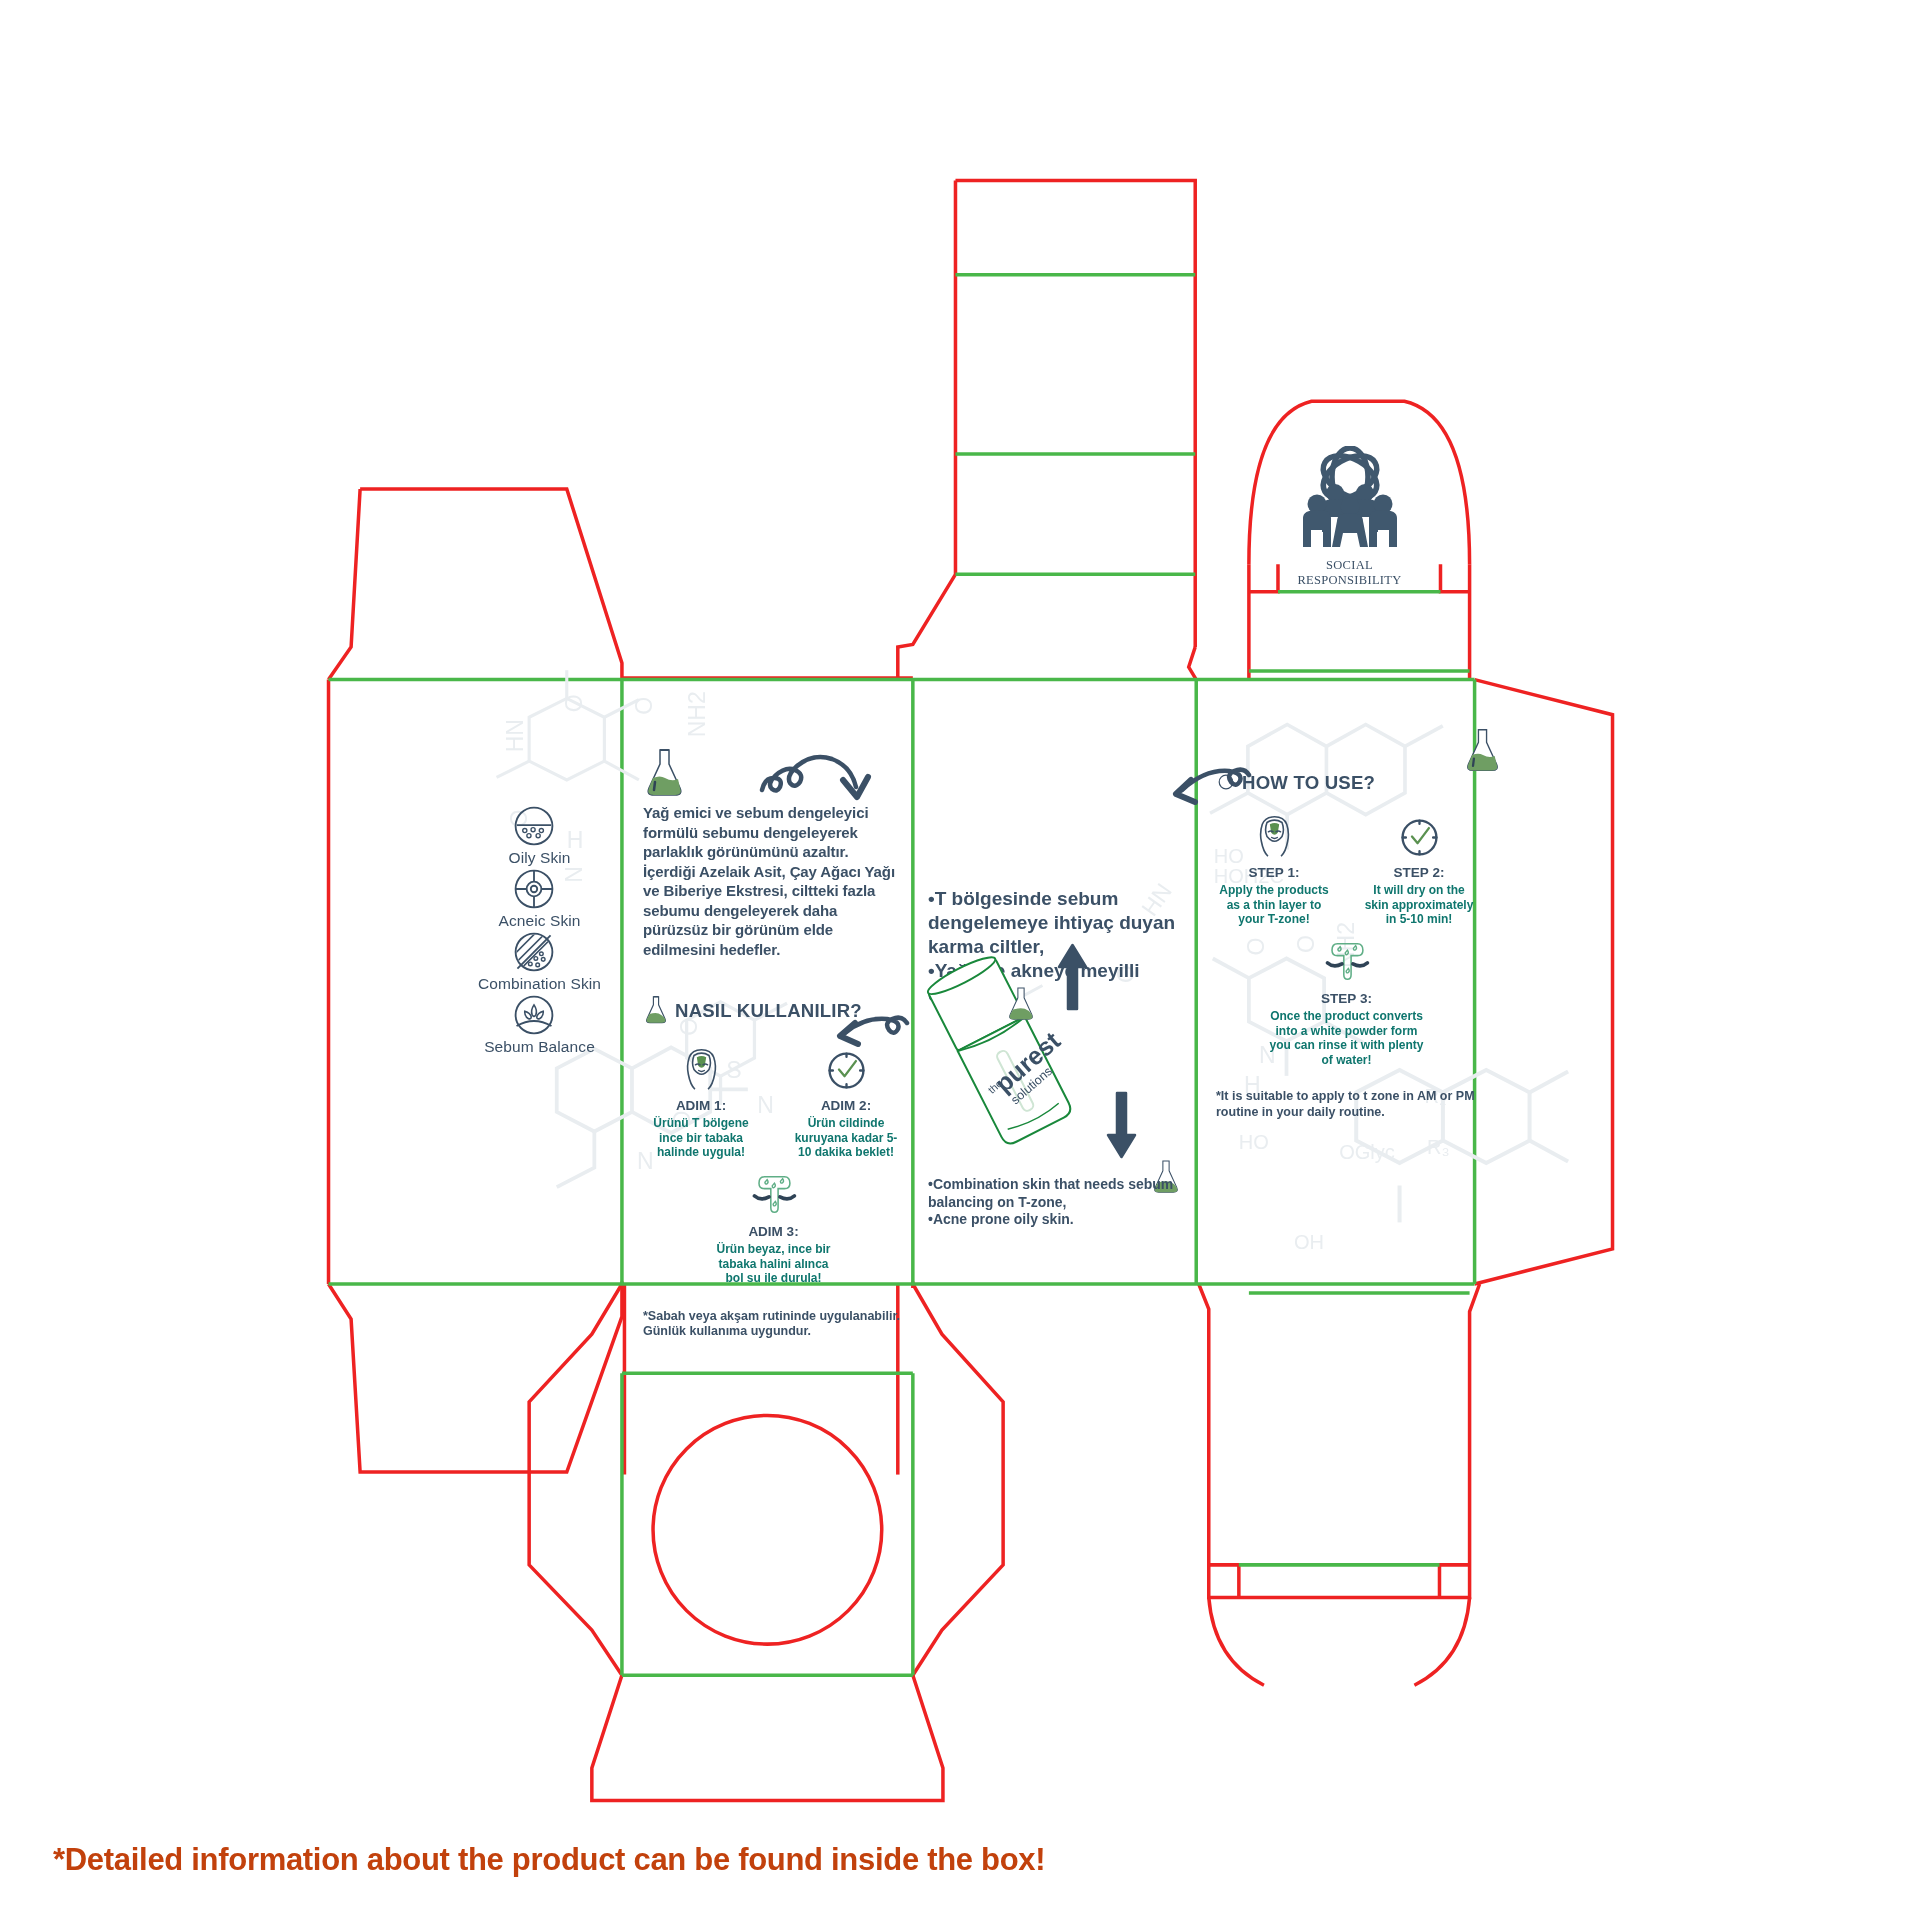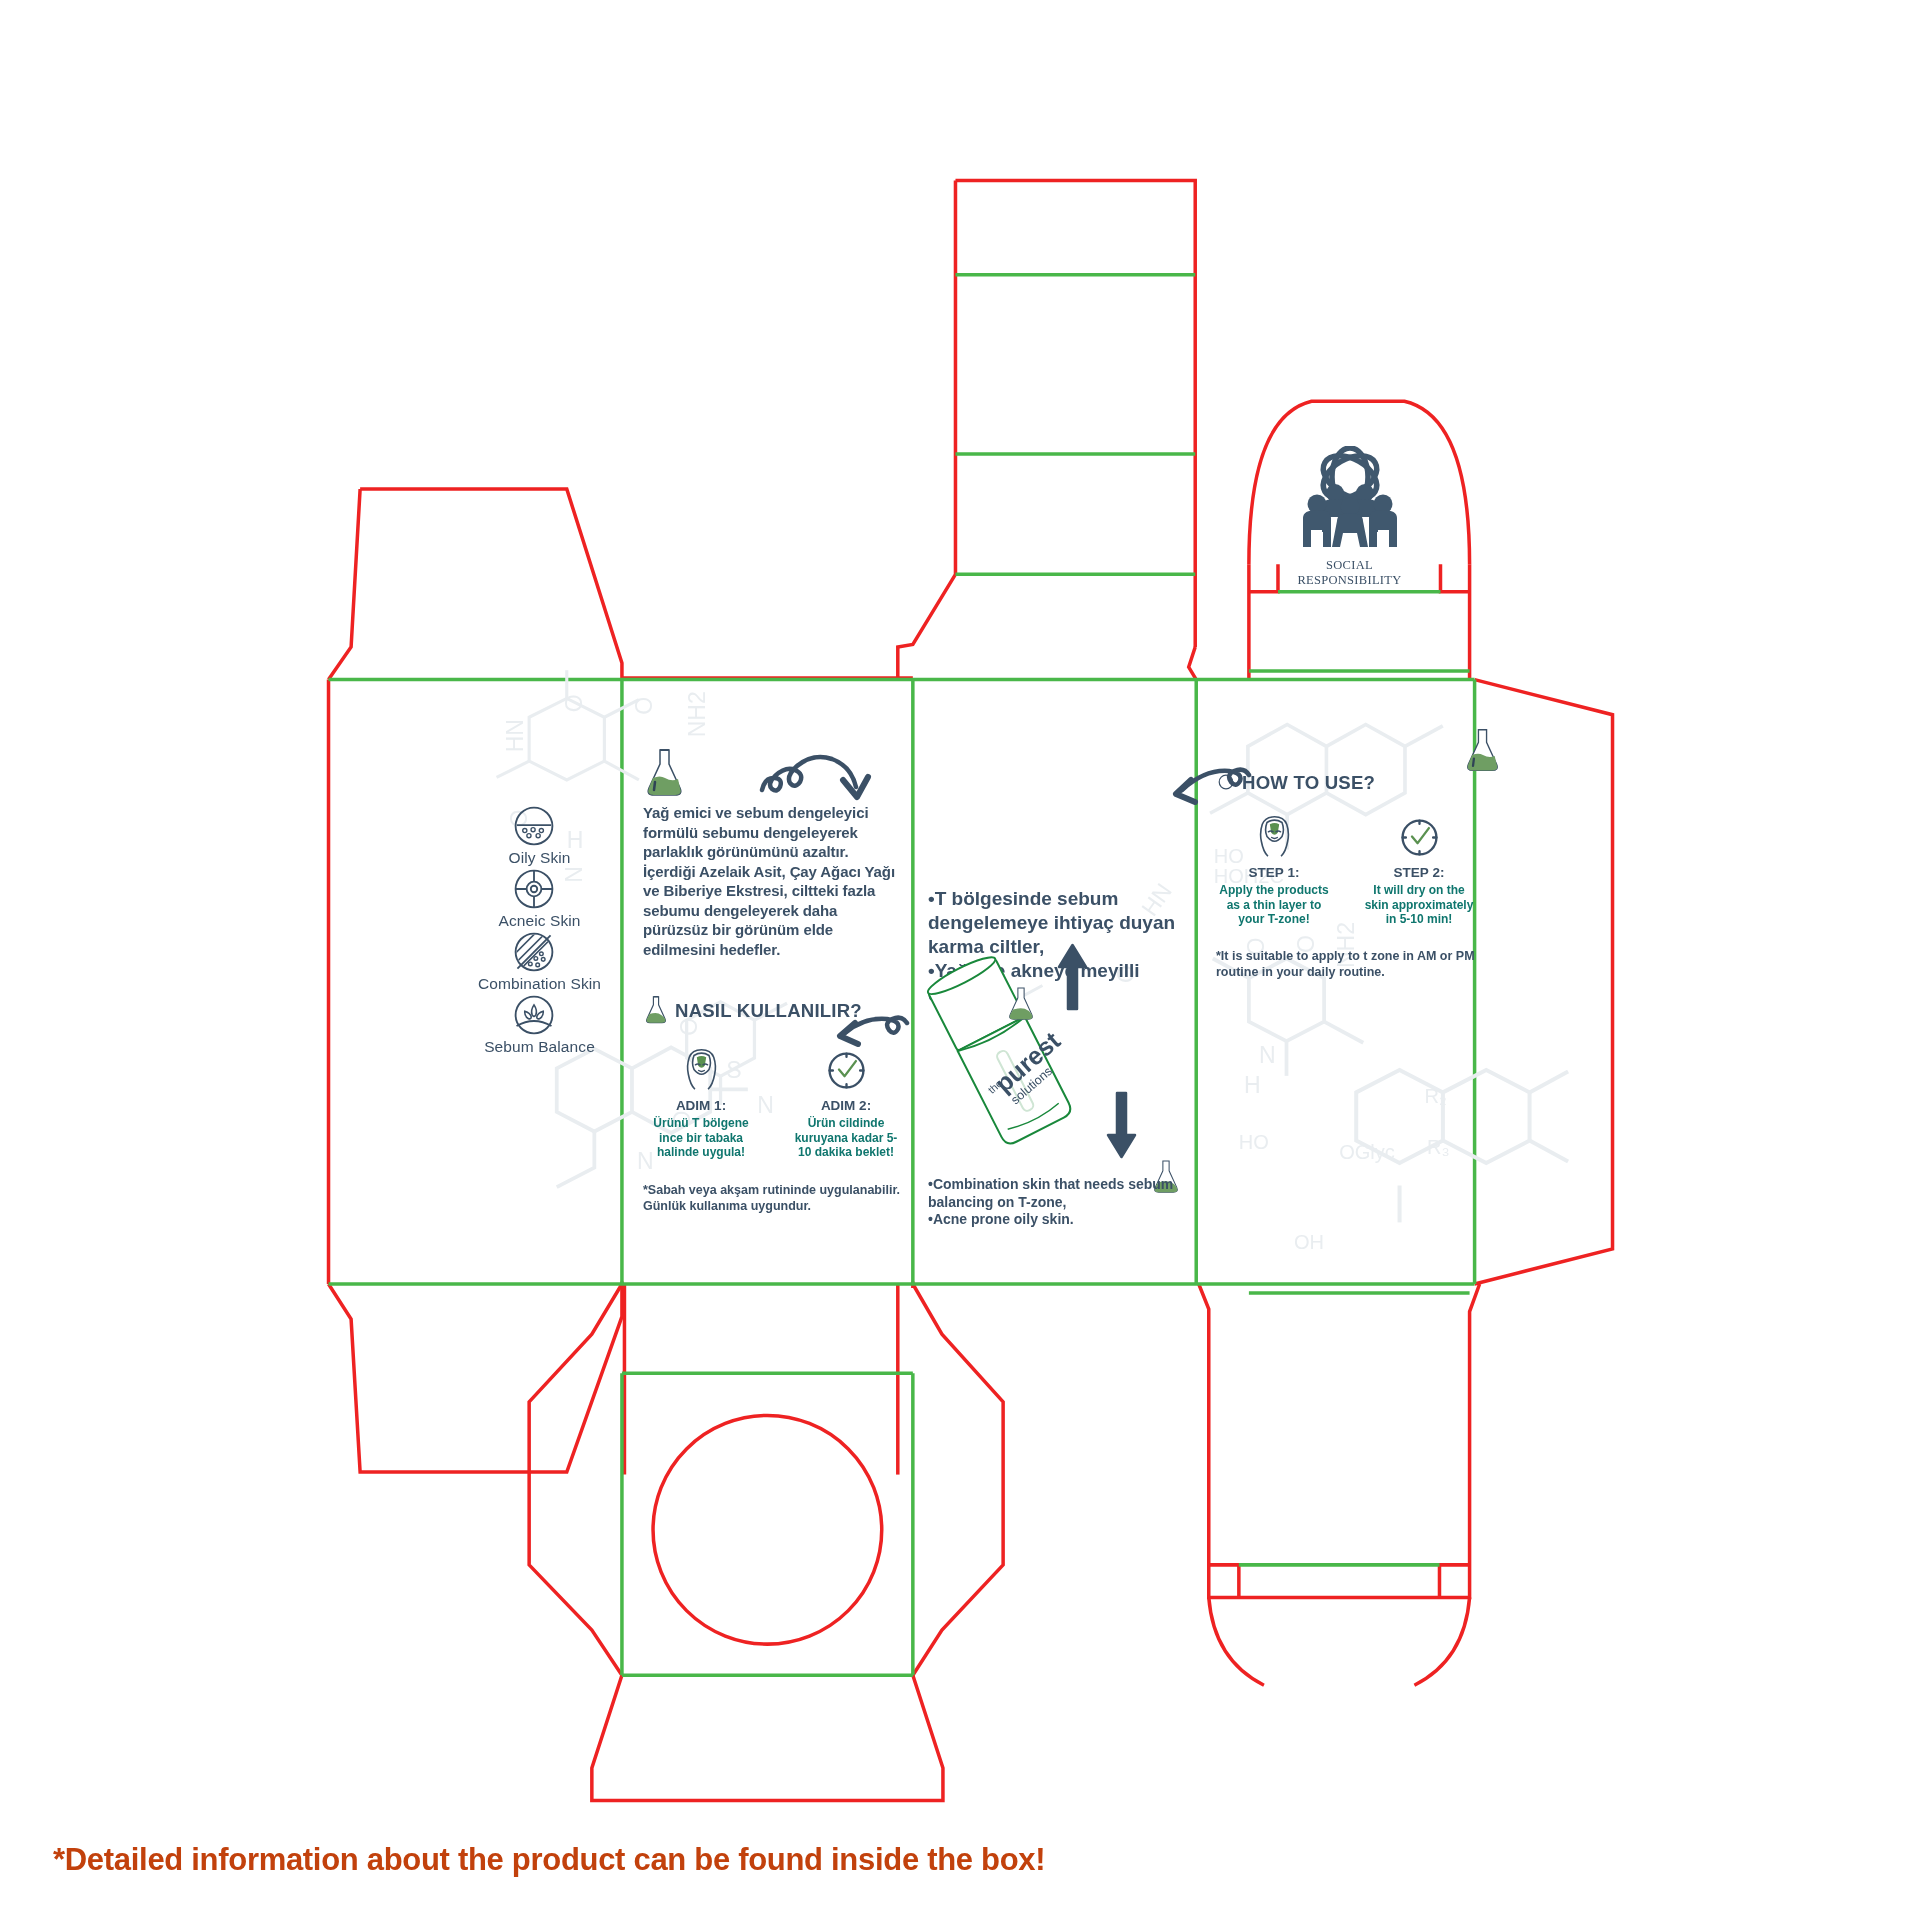--- a/index.html
+++ b/index.html
@@ -396,20 +396,35 @@
               <circle cx="50" cy="50" r="36" fill="none" stroke="#3b5066" stroke-width="5"></circle>
               <path d="M50,14 L50,21 M50,79 L50,86 M14,50 L21,50 M79,50 L86,50" stroke="#3b5066" stroke-width="5" stroke-linecap="round"></path>
               <path d="M34,48 L46,62 L70,30" fill="none" stroke="#5a9150" stroke-width="5" stroke-linecap="round" stroke-linejoin="round"></path>
             </svg>
           </div>
           <div class="stitle">ADIM 2:</div>
           <div class="sbody">Ürün cildinde kuruyana kadar 5-10 dakika beklet!</div>
         </div>
       </div>
 
+      <div class="step step-center">
+        <div class="sico">
+          <svg width="50" height="44" viewBox="0 0 110 96">
+            <path d="M34,8 Q22,8 22,22 Q22,34 34,34 L48,34 L48,76 Q48,86 56,86 Q64,86 64,76 L64,34 L78,34 Q90,34 90,22 Q90,8 78,8 Z" fill="none" stroke="#5fae86" stroke-width="3.4"></path>
+            <path d="M12,50 Q26,62 44,52" fill="none" stroke="#2f4356" stroke-width="8" stroke-linecap="round"></path>
+            <path d="M100,50 Q86,62 68,52" fill="none" stroke="#2f4356" stroke-width="8" stroke-linecap="round"></path>
+            <path d="M40,14 q4,6 0,9 q-4,3 -5,-3 Z" fill="none" stroke="#5fae86" stroke-width="3"></path>
+            <path d="M56,22 q4,6 0,9 q-4,3 -5,-3 Z" fill="none" stroke="#5fae86" stroke-width="3"></path>
+            <path d="M74,12 q4,6 0,9 q-4,3 -5,-3 Z" fill="none" stroke="#5fae86" stroke-width="3"></path>
+            <path d="M58,62 q4,6 0,9 q-4,3 -5,-3 Z" fill="none" stroke="#5fae86" stroke-width="3"></path>
+          </svg>
+        </div>
+        <div class="stitle">ADIM 3:</div>
+        <div class="sbody">Ürün beyaz, ince bir tabaka halini alınca bol su ile durula!</div>
+      </div>
 
       <div id="tr-note">*Sabah veya akşam rutininde uygulanabilir. Günlük kullanıma uygundur.</div>
     </div>
 
     <div id="ctr-bullets-top" style="white-space:pre-line;">•T bölgesinde sebum dengelemeye ihtiyaç duyan karma ciltler,
 •Yağlı ve akneye meyilli ciltler.</div>
 
     <div style="position:absolute;left:925px;top:948px;">
       <svg width="166" height="211" viewBox="0 0 330 420">
         <g transform="rotate(-27 165 210)">
@@ -502,20 +517,35 @@
               <circle cx="50" cy="50" r="36" fill="none" stroke="#3b5066" stroke-width="5"></circle>
               <path d="M50,14 L50,21 M50,79 L50,86 M14,50 L21,50 M79,50 L86,50" stroke="#3b5066" stroke-width="5" stroke-linecap="round"></path>
               <path d="M34,48 L46,62 L70,30" fill="none" stroke="#5a9150" stroke-width="5" stroke-linecap="round" stroke-linejoin="round"></path>
             </svg>
           </div>
           <div class="stitle">STEP 2:</div>
           <div class="sbody">It will dry on the skin approximately in 5-10 min!</div>
         </div>
       </div>
 
+      <div class="step step-center" style="width:166px;">
+        <div class="sico">
+          <svg width="50" height="44" viewBox="0 0 110 96">
+            <path d="M34,8 Q22,8 22,22 Q22,34 34,34 L48,34 L48,76 Q48,86 56,86 Q64,86 64,76 L64,34 L78,34 Q90,34 90,22 Q90,8 78,8 Z" fill="none" stroke="#5fae86" stroke-width="3.4"></path>
+            <path d="M12,50 Q26,62 44,52" fill="none" stroke="#2f4356" stroke-width="8" stroke-linecap="round"></path>
+            <path d="M100,50 Q86,62 68,52" fill="none" stroke="#2f4356" stroke-width="8" stroke-linecap="round"></path>
+            <path d="M40,14 q4,6 0,9 q-4,3 -5,-3 Z" fill="none" stroke="#5fae86" stroke-width="3"></path>
+            <path d="M56,22 q4,6 0,9 q-4,3 -5,-3 Z" fill="none" stroke="#5fae86" stroke-width="3"></path>
+            <path d="M74,12 q4,6 0,9 q-4,3 -5,-3 Z" fill="none" stroke="#5fae86" stroke-width="3"></path>
+            <path d="M58,62 q4,6 0,9 q-4,3 -5,-3 Z" fill="none" stroke="#5fae86" stroke-width="3"></path>
+          </svg>
+        </div>
+        <div class="stitle">STEP 3:</div>
+        <div class="sbody">Once the product converts into a white powder form you can rinse it with plenty of water!</div>
+      </div>
 
       <div id="en-note">*It is suitable to apply to t zone in AM or PM routine in your daily routine.</div>
     </div>
 
     <div id="social-badge">
       <span>
         <svg width="110" height="105" viewBox="0 0 220 210">
           <g fill="none" stroke="#40586e" stroke-width="11">
             <ellipse cx="110" cy="62" rx="36" ry="58"></ellipse>
             <ellipse cx="110" cy="62" rx="36" ry="58" transform="rotate(60 110 62)"></ellipse>

